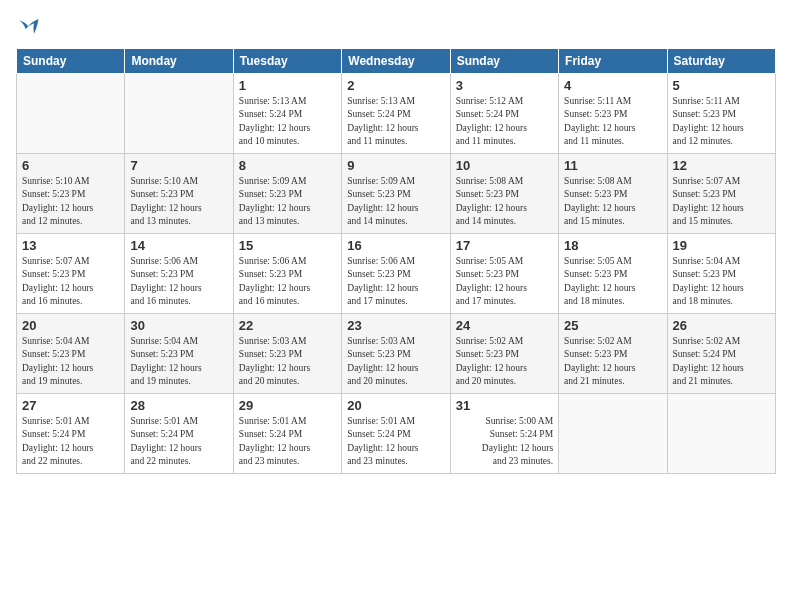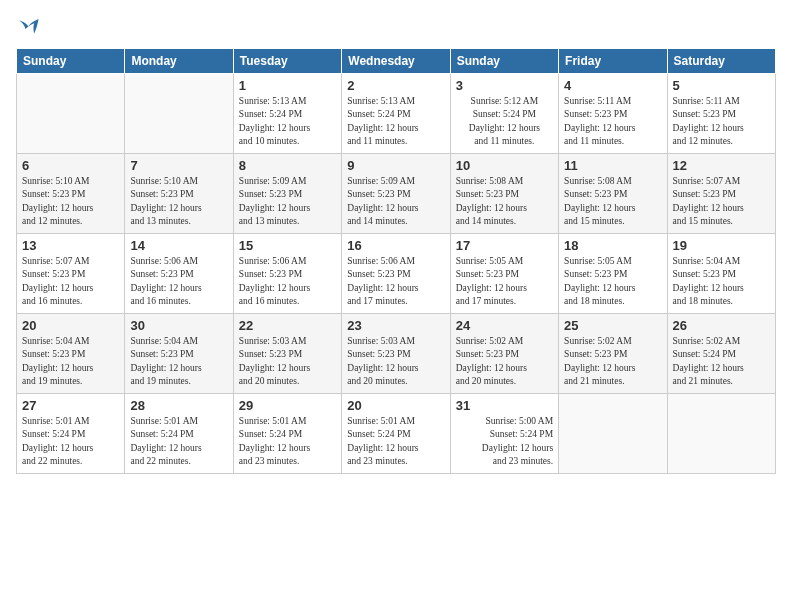--- a/index.html
+++ b/index.html
@@ -136,21 +136,21 @@
         </td>
         <td>
           <div class="day-number">2</div>
           <div class="day-info" style="white-space: pre-line;">Sunrise: 5:13 AM
 Sunset: 5:24 PM
 Daylight: 12 hours
 and 11 minutes.</div>
         </td>
         <td>
           <div class="day-number">3</div>
-          <div class="day-info" style="white-space: pre-line; text-align: center;">Sunrise: 5:12 AM
+          <div class="day-info" style="white-space: pre-line;">Sunrise: 5:12 AM
 Sunset: 5:24 PM
 Daylight: 12 hours
 and 11 minutes.</div>
         </td>
         <td>
           <div class="day-number">4</div>
           <div class="day-info" style="white-space: pre-line;">Sunrise: 5:11 AM
 Sunset: 5:23 PM
 Daylight: 12 hours
 and 11 minutes.</div>

